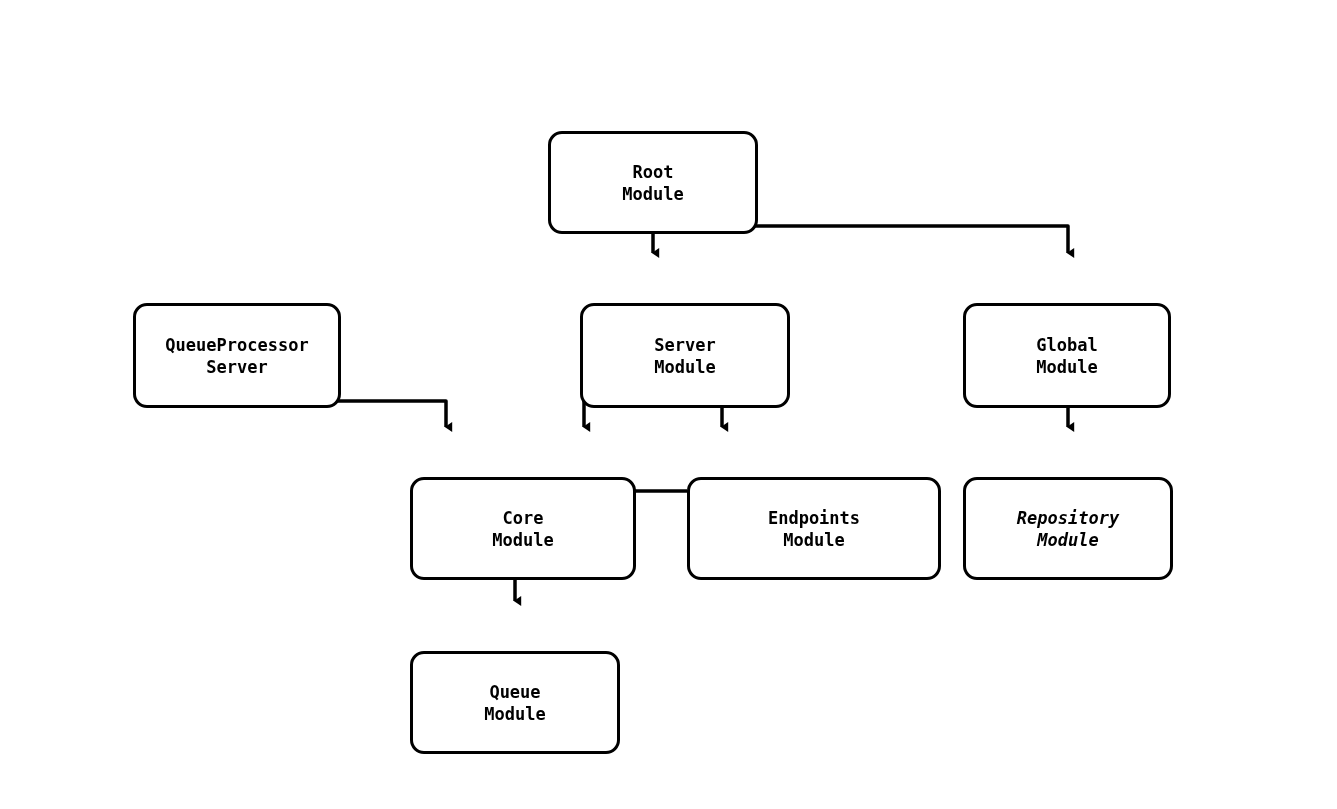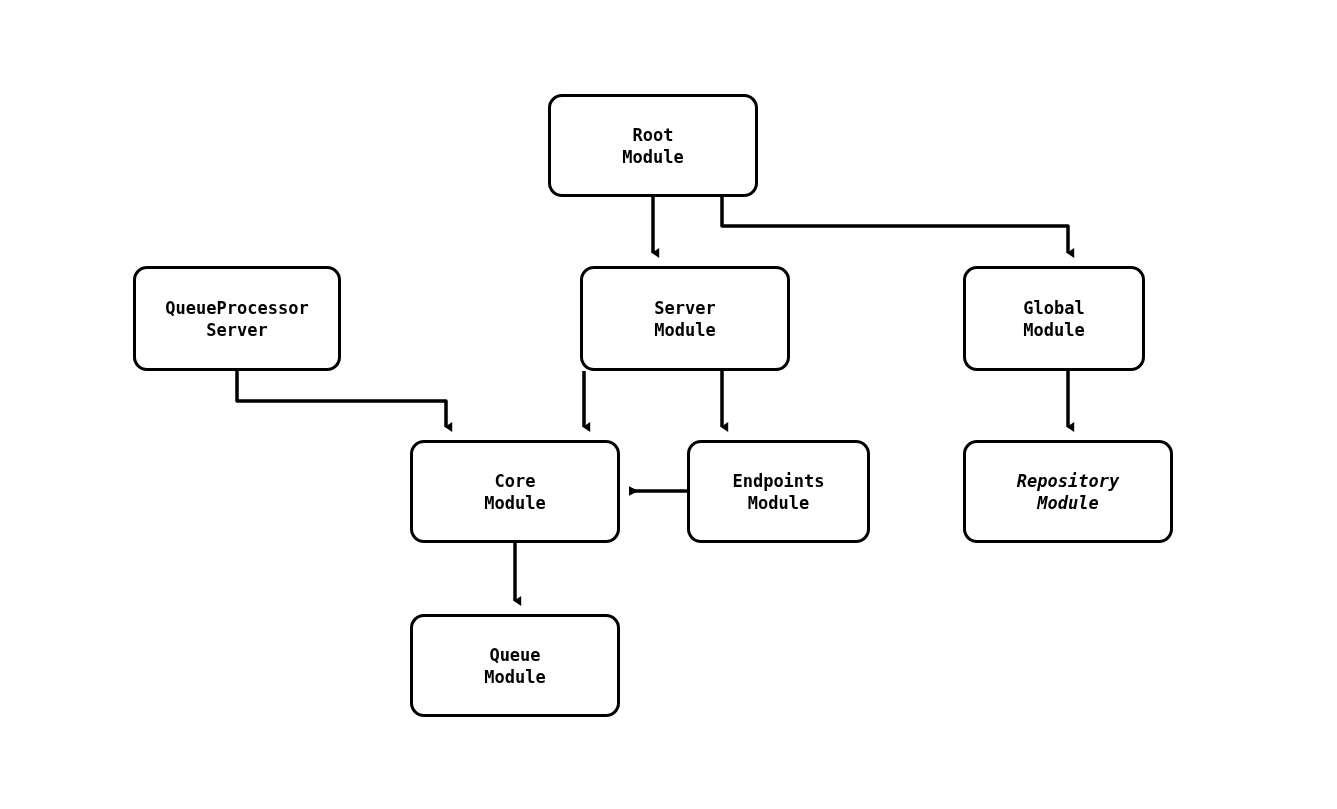--- a/index.html
+++ b/index.html
@@ -30,20 +30,21 @@
     position: absolute;
     box-sizing: border-box;
     background: #ffffff;
     border: 3.5px solid #000000;
     border-radius: 14px;
     display: flex;
     flex-direction: column;
     align-items: center;
     justify-content: center;
     z-index: 2;
+    margin-top: 37px;
   }
   .node-label {
     font-family: "DejaVu Sans Mono", "Liberation Mono", monospace;
     font-size: 17px;
     font-weight: 700;
     line-height: 22px;
     color: #000000;
     text-align: center;
     white-space: pre;
     letter-spacing: 0px;
@@ -89,31 +90,31 @@
   <div class="node" style="left:133px; top:266px; width:208px; height:105px;">
     <div class="node-label">QueueProcessor
 Server</div>
   </div>
 
   <div class="node" style="left:580px; top:266px; width:210px; height:105px;">
     <div class="node-label">Server
 Module</div>
   </div>
 
-  <div class="node" style="left:963px; top:266px; width:182px; height:105px;">
+  <div class="node" style="left:963px; top:266px; width:208px; height:105px;">
     <div class="node-label">Global
 Module</div>
   </div>
 
-  <div class="node" style="left:410px; top:440px; width:210px; height:103px;">
+  <div class="node" style="left:410px; top:440px; width:226px; height:103px;">
     <div class="node-label">Core
 Module</div>
   </div>
 
-  <div class="node" style="left:687px; top:440px; width:183px; height:103px;">
+  <div class="node" style="left:687px; top:440px; width:254px; height:103px;">
     <div class="node-label">Endpoints
 Module</div>
   </div>
 
   <div class="node" style="left:963px; top:440px; width:210px; height:103px;font-style:italic;">
     <div class="node-label">Repository
 Module</div>
   </div>
 
   <div class="node" style="left:410px; top:614px; width:210px; height:103px;align-items:center;">

